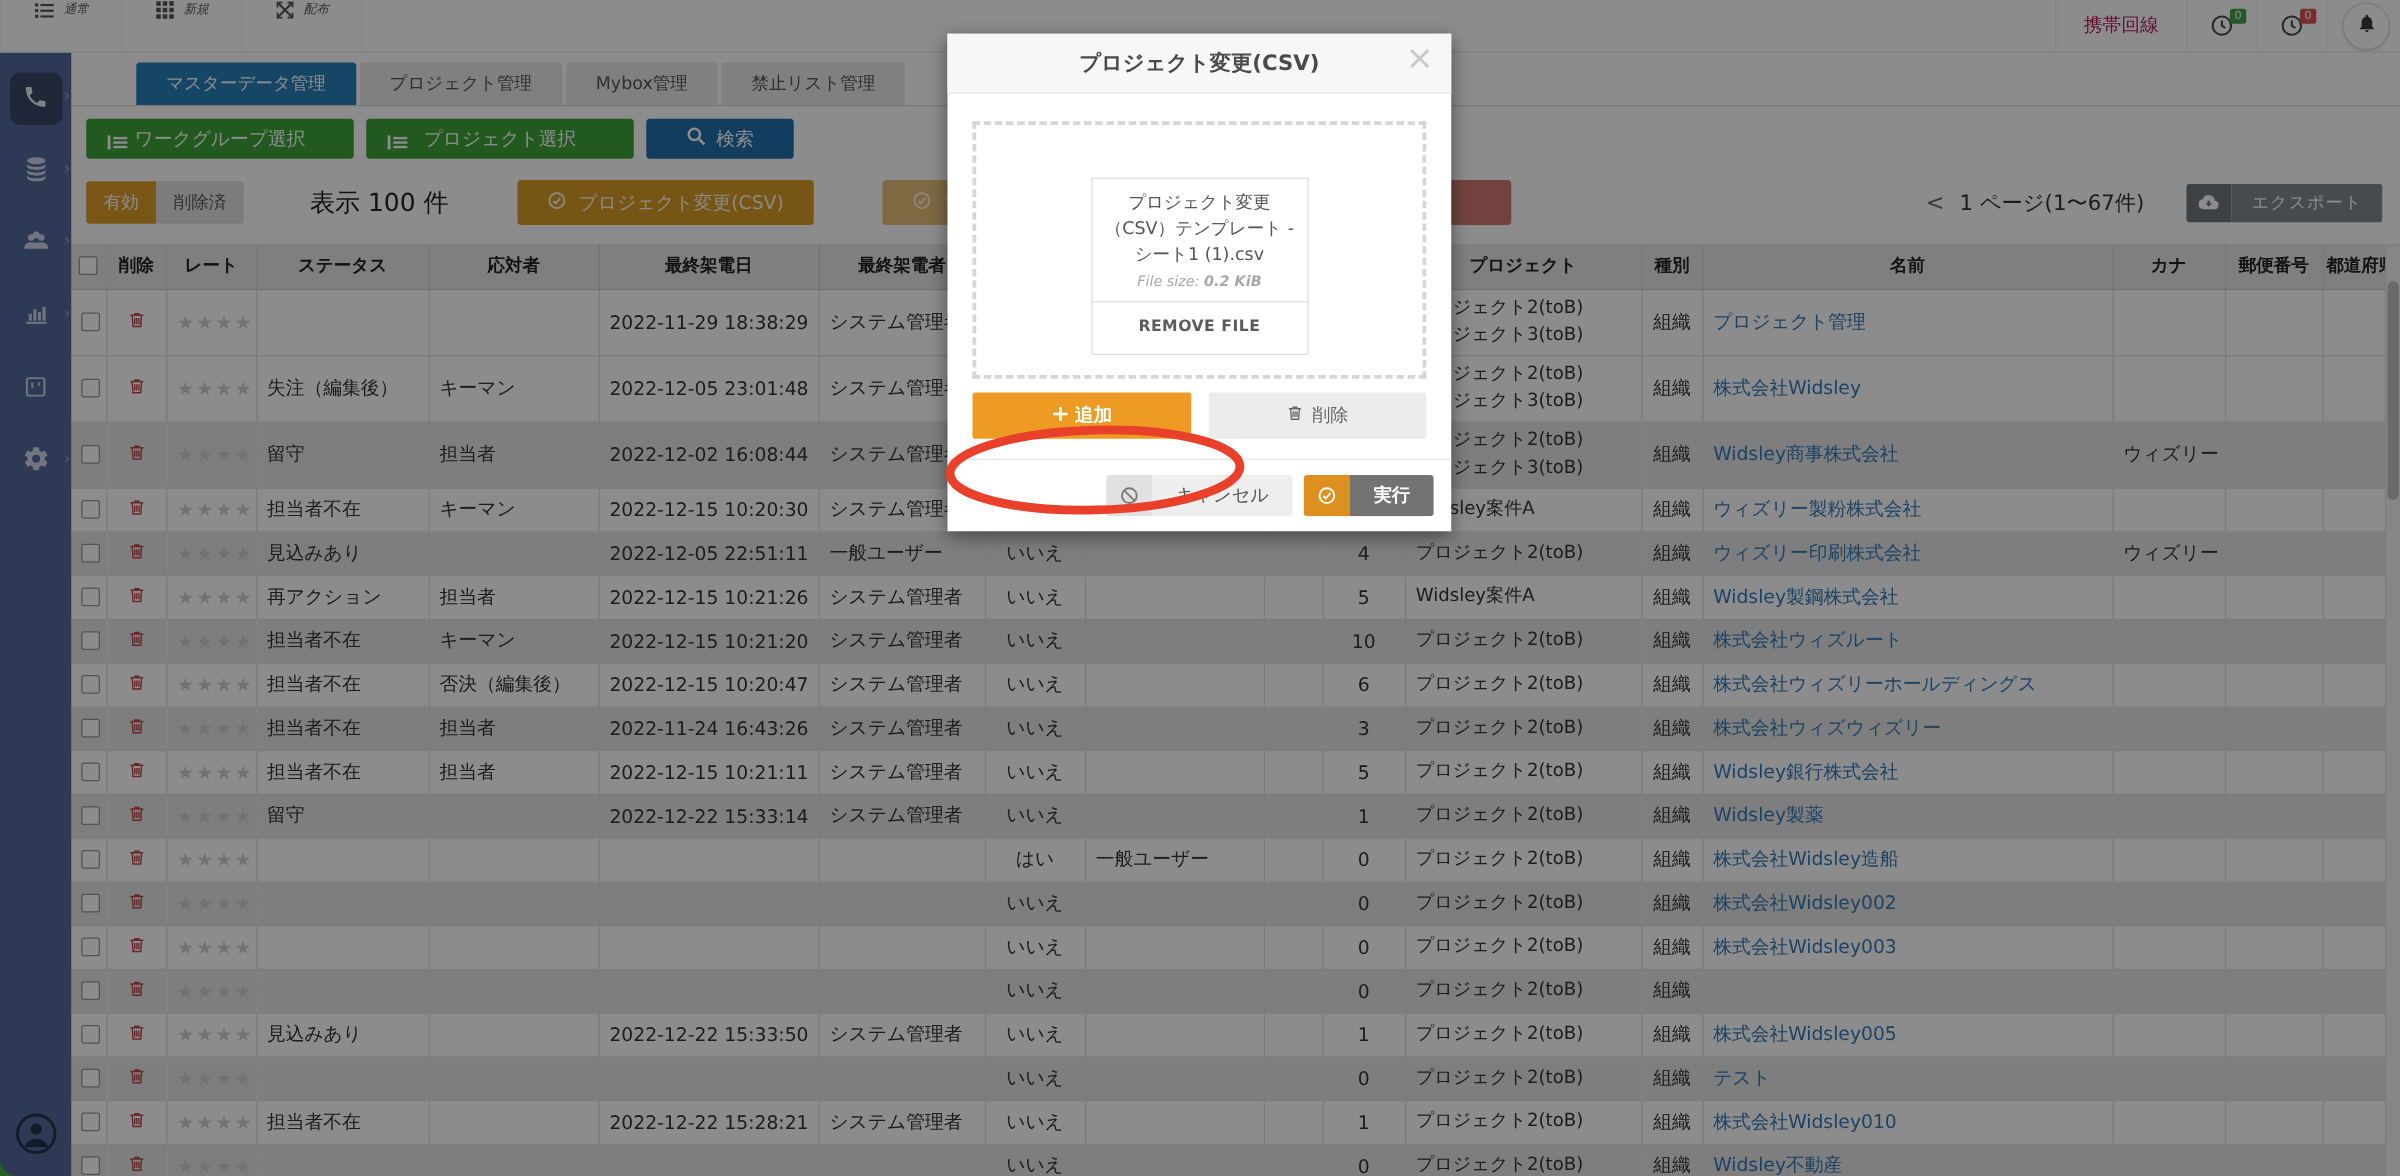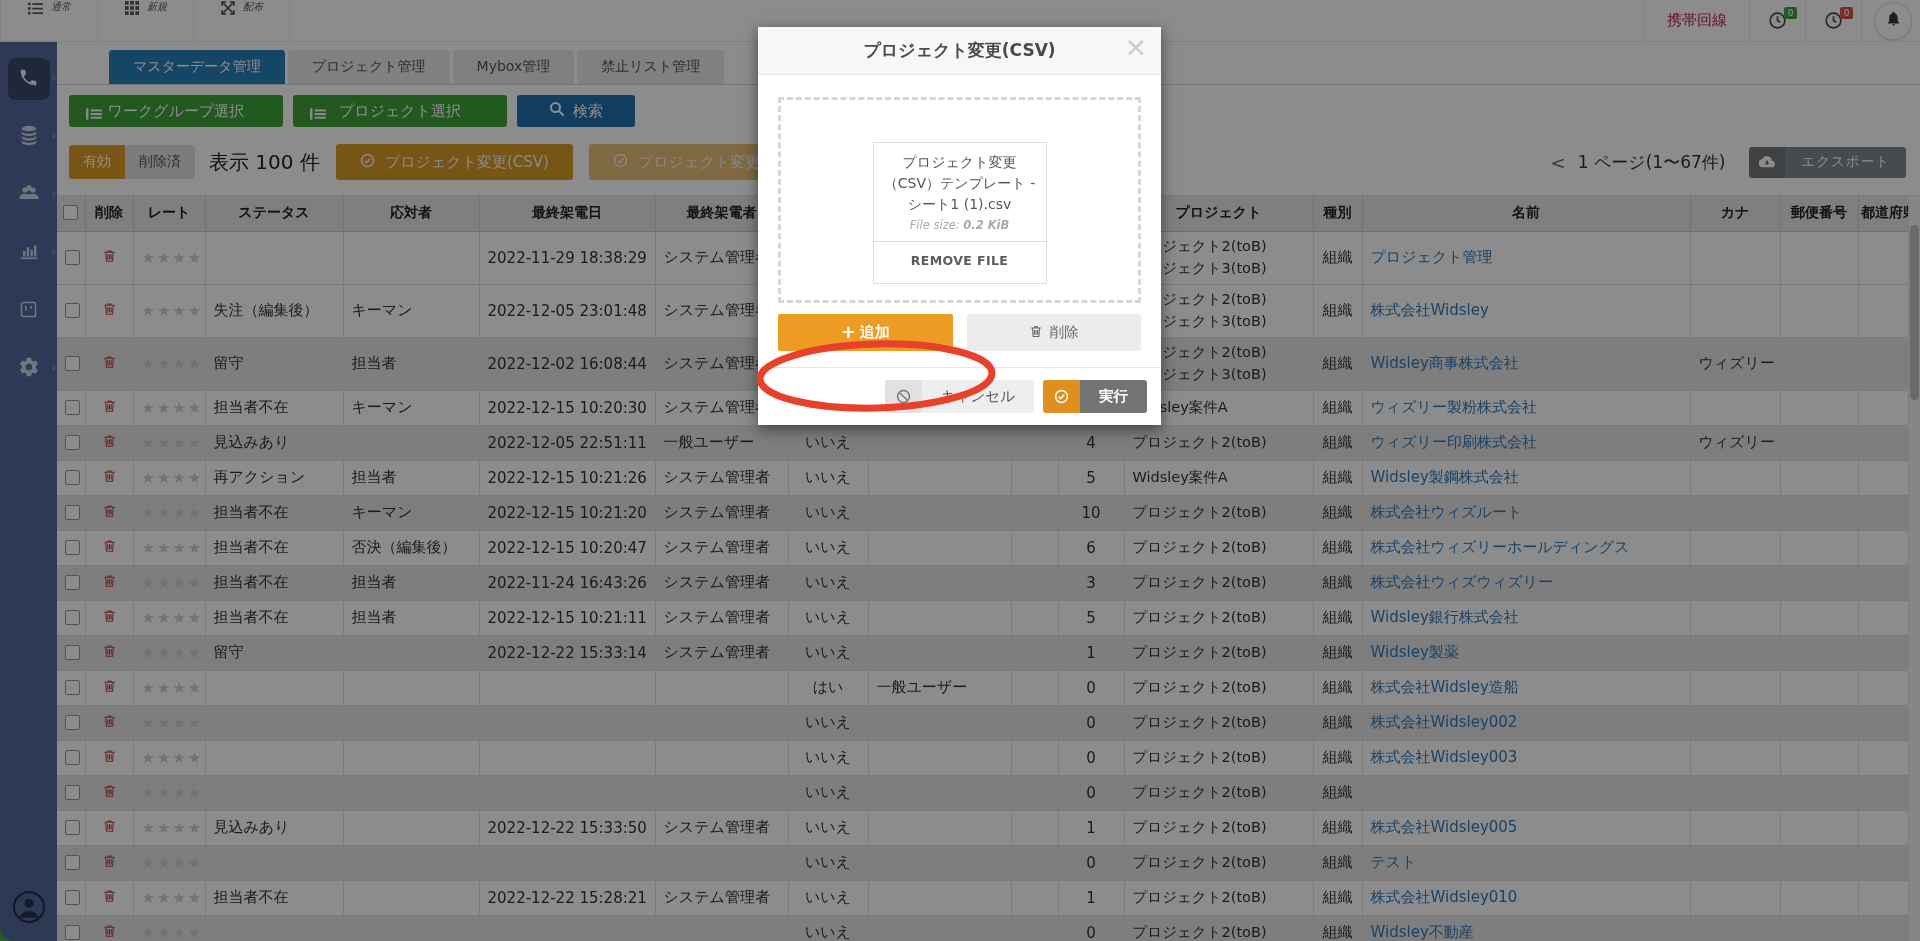--- a/index.html
+++ b/index.html
@@ -47,36 +47,36 @@
   .tab { padding:8px 24px; background:#e9e9e9; color:#555; font-size:14px; border-radius:3px 3px 0 0; cursor:pointer; }
   .tab.active { background:#2980b9; color:#fff; }
 
   .btnrow { margin:10px 0 0 12px; display:flex; gap:10px; }
   .bigbtn { position:relative; height:32px; border:none; border-radius:3px; color:#fff; font-size:15px;
             font-family:inherit; display:flex; align-items:center; justify-content:center; cursor:pointer; }
   .bigbtn .lic { position:absolute; left:16px; top:10px; }
   .green { background:#3da239; width:214px; }
   .blue  { background:#2170ab; width:118px; gap:8px; }
 
-  .toolbar { margin-top:14px; padding:0 14px 0 12px; height:42px; display:flex; align-items:center; }
+  .toolbar { margin-top:14px; padding:0 14px 0 12px; height:42px; display:flex; align-items:center;gap:39px; }
   .fgroup { display:flex; }
   .fbtn { height:34px; padding:0 14px; font-size:14px; border:none; font-family:inherit; cursor:pointer; }
   .fbtn.on  { background:#dd9c28; color:#fff; border-radius:3px 0 0 3px; }
   .fbtn.off { background:#e2e2e2; color:#555; border-radius:0 3px 3px 0; }
   .count { margin-left:14px; font-size:20px; color:#222; }
   .tb { height:36px; margin-left:16px; padding:0 24px; border:none; border-radius:3px; font-family:inherit;
         font-size:15px; color:rgba(255,255,255,.95); display:flex; align-items:center; gap:10px; cursor:pointer; }
   .tb.amber { background:#d99b27; }
   .tb.amber-dis { background:#e5c07b; color:rgba(255,255,255,.85); }
   .tb.red { background:#cf7a72; }
   .tb.sliver { width:96px; padding:0; }
   .pager { margin-left:auto; display:flex; align-items:center; gap:12px; }
   .pager .arrow { font-size:18px; color:#666; cursor:pointer; }
   .pager .ptext { font-size:17px; color:#333; }
-  .exportbtn { display:flex; height:31px; border-radius:3px; overflow:hidden; cursor:pointer; margin-left:12px; }
+  .exportbtn { display:flex; height:31px; border-radius:3px; overflow:hidden; cursor:pointer; margin-left:22px; }
   .exportbtn .eic { background:#73787d; color:#fff; display:flex; align-items:center; padding:0 10px; }
   .exportbtn .elb { background:#84898e; color:#fff; font-size:13.5px; display:flex; align-items:center; padding:0 16px; letter-spacing:1px; }
 
   
   table { margin-top:12px; border-collapse:collapse; table-layout:fixed; width:1863px; }
   th { background:#e8e8e8; height:36px; font-size:14px; color:#222; font-weight:bold;
        border-right:1px solid #d2d2d2; border-bottom:1px solid #c9c9c9; text-align:center;
        overflow:hidden; white-space:nowrap; }
   td { border-right:1px solid #e0e0e0; border-bottom:1px solid #e0e0e0; font-size:15px; color:#333;
        padding:2px 8px; vertical-align:middle; white-space:nowrap; overflow:hidden; }

